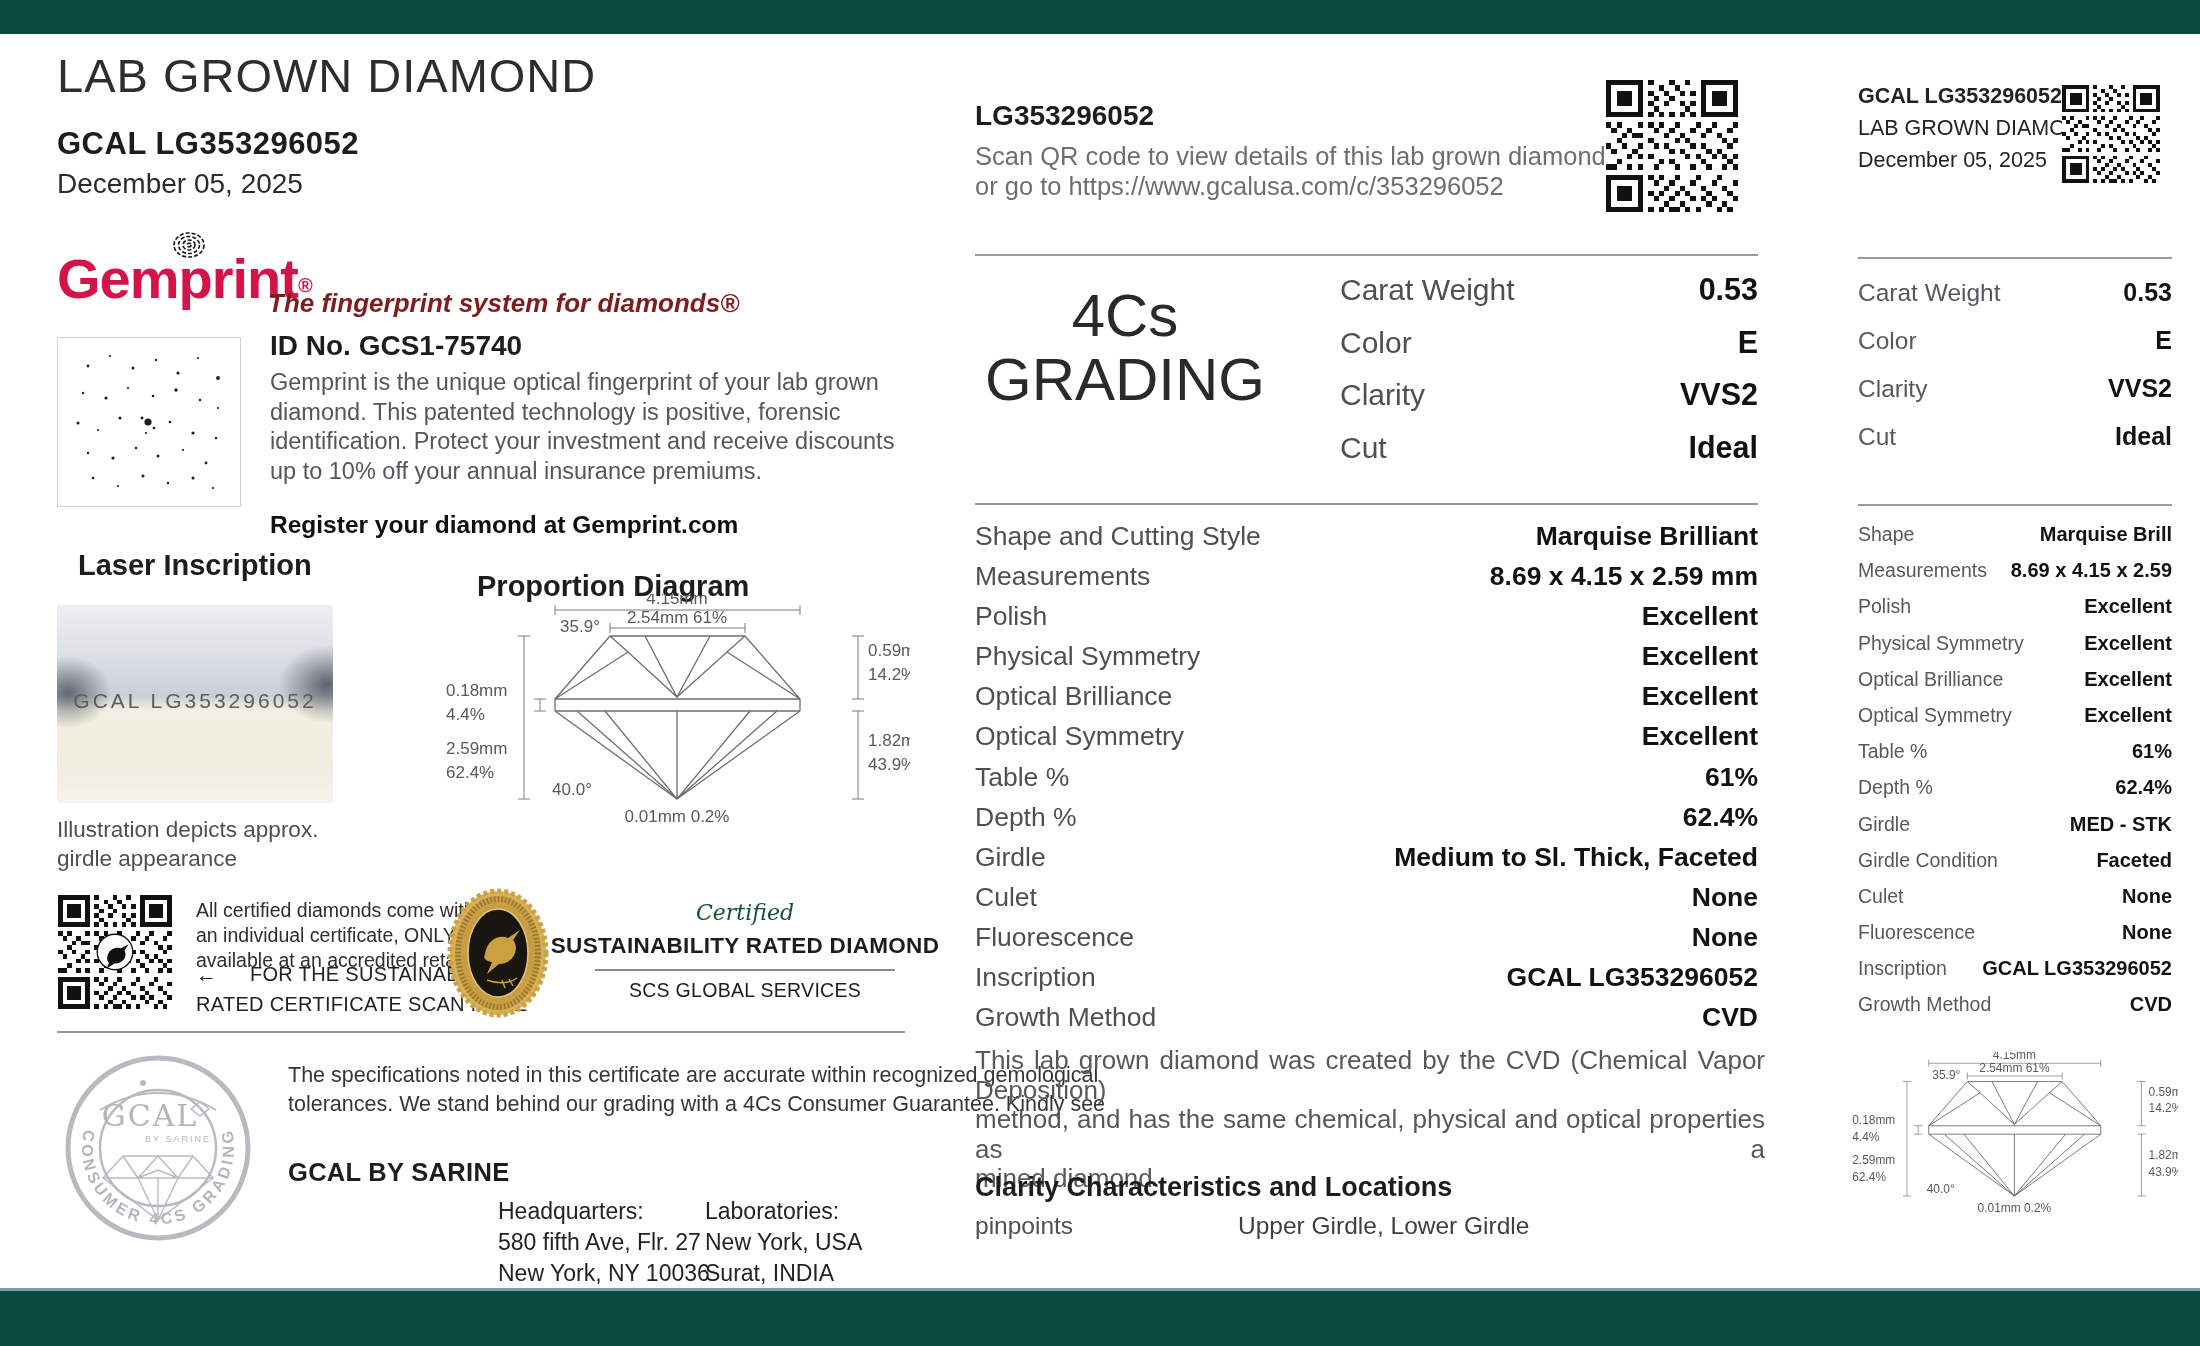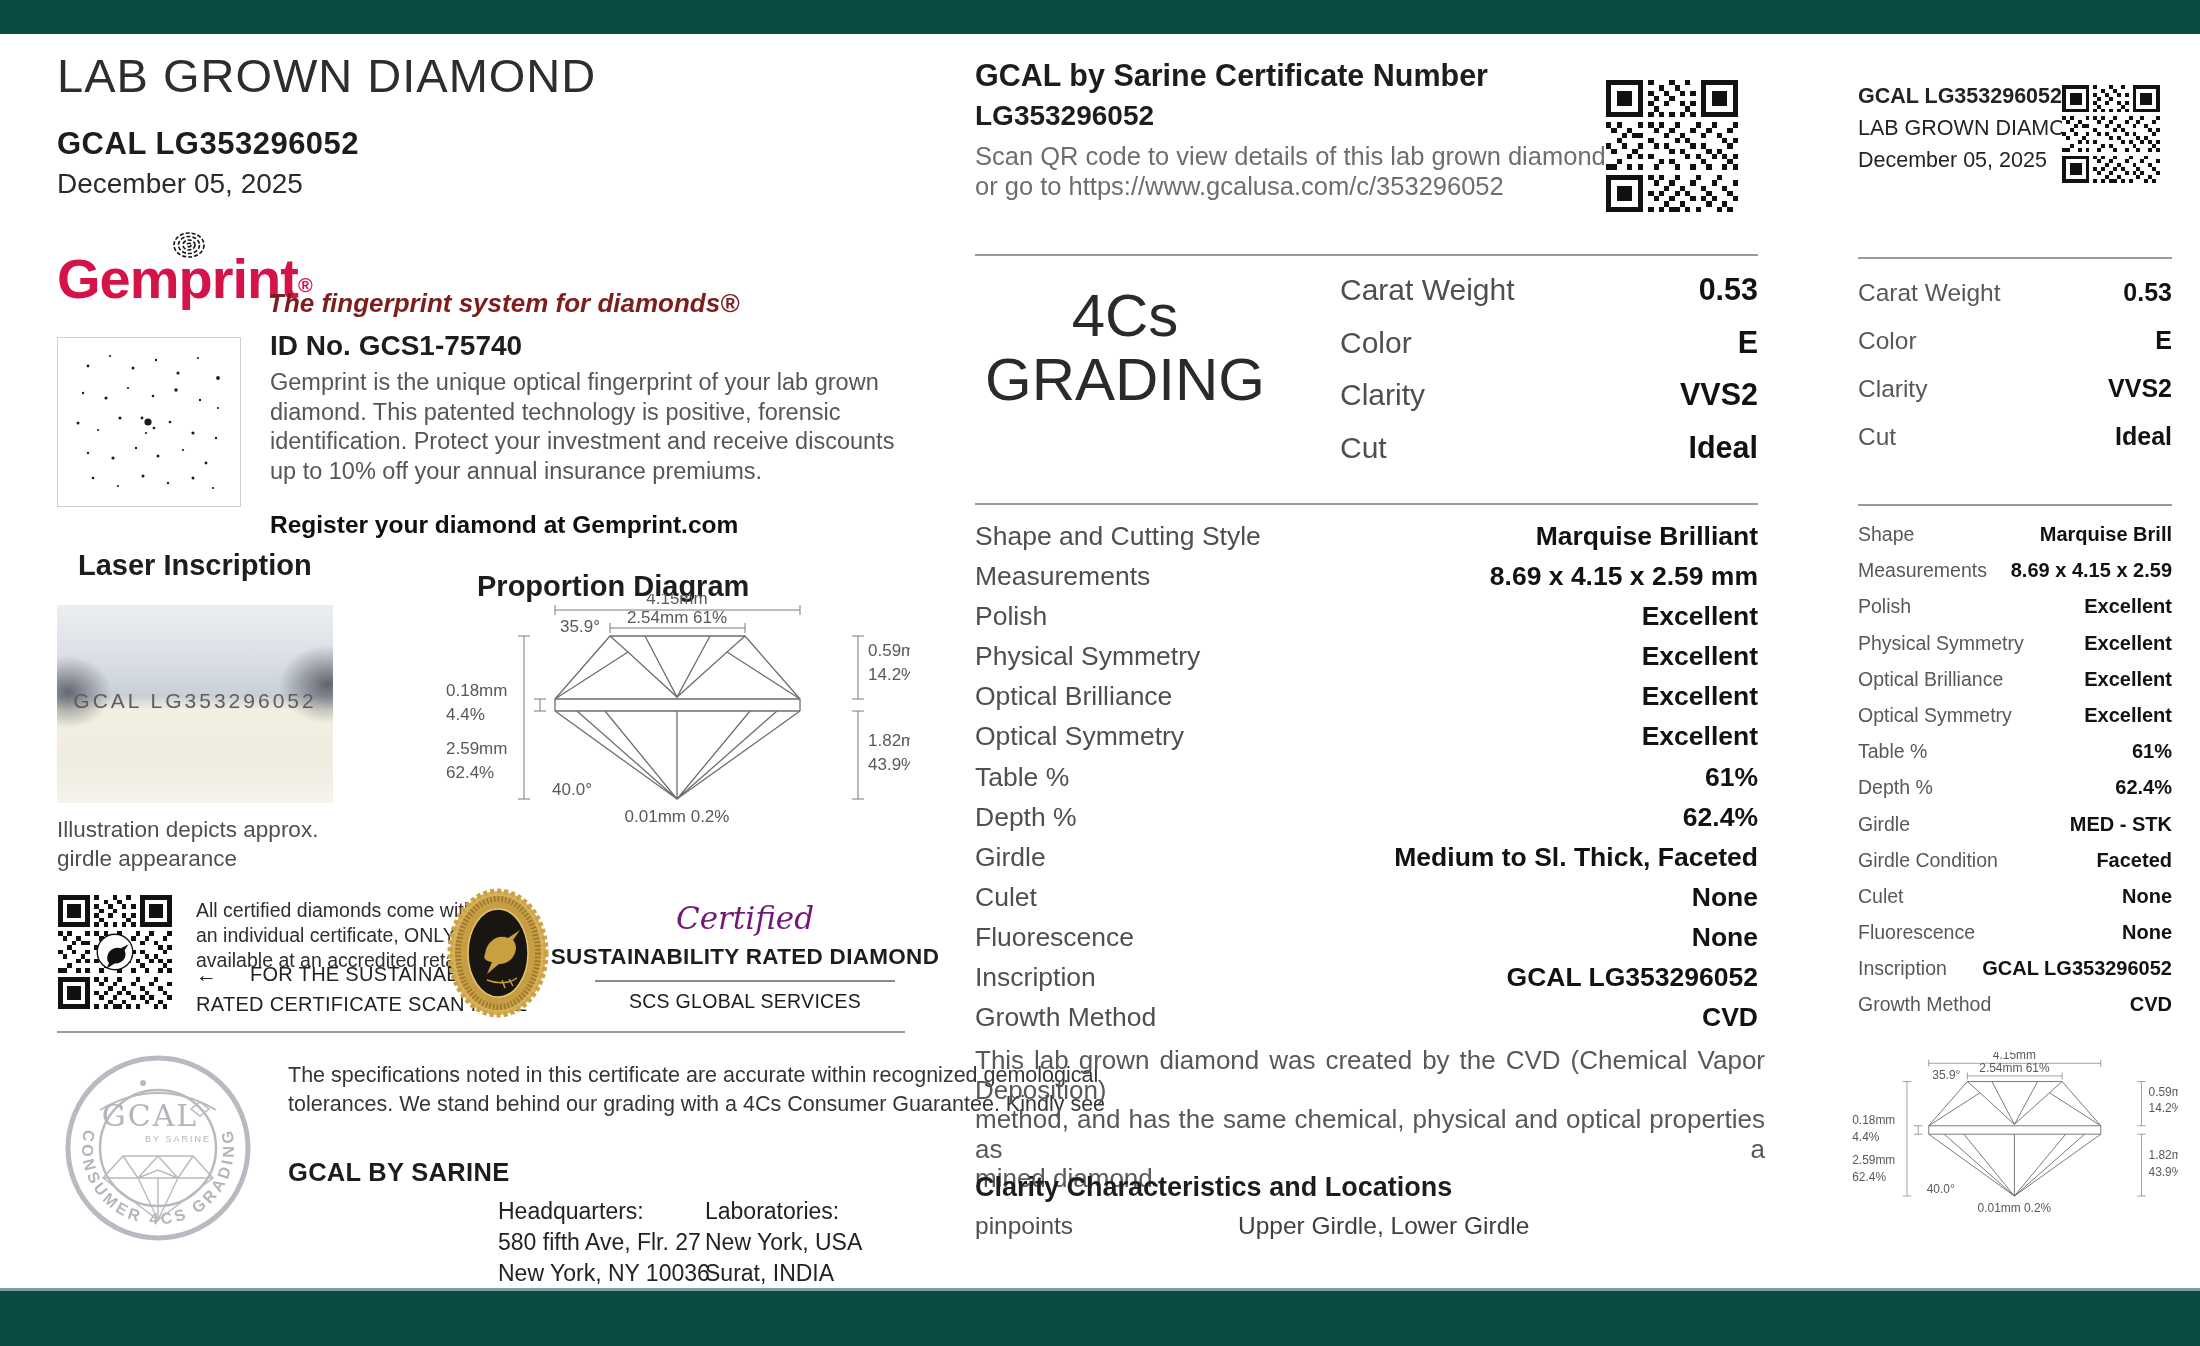--- a/index.html
+++ b/index.html
@@ -186,21 +186,21 @@
 
   <svg class="abs" style="left:447px;top:888px;" width="102" height="130" viewBox="0 0 102 130">
     <ellipse cx="51" cy="65" rx="48" ry="62" fill="#d9b05a" stroke="#caa143" stroke-width="5" stroke-dasharray="4 3"></ellipse>
     <ellipse cx="51" cy="65" rx="43" ry="57" fill="#c89e44"></ellipse>
     <ellipse cx="51" cy="65" rx="40" ry="54" fill="none" stroke="#6e5319" stroke-width="6" stroke-dasharray="1.5 2.2" opacity="0.55"></ellipse>
     <ellipse cx="51" cy="65" rx="30" ry="44" fill="#191611" stroke="#e4c676" stroke-width="1.5"></ellipse>
     <path fill="#c9a23f" d="M38 66 C40 52 52 46 61 50 L73 42 L66 52 C73 60 67 76 52 76 L40 86 L45 74 C38 73 36 70 38 66 Z"></path>
     <path fill="none" stroke="#c9a23f" stroke-width="1.5" d="M40 92 C50 96 62 96 70 90 M55 92 L58 100 M62 91 L66 98"></path>
   </svg>
   <div class="abs center" style="left:545px;top:900px;width:400px;">
-    <div style="font-family:'DejaVu Serif',serif;font-style:italic;font-size:31px;color:#701a75;">Certified</div>
+    <div style="font-family:'DejaVu Serif',serif;font-style:italic;font-size:22px;color:#14532d;">Certified</div>
     <div class="b" style="font-size:22.5px;letter-spacing:0.3px;margin-top:8px;">SUSTAINABILITY RATED DIAMOND</div>
     <div style="width:300px;height:2px;background:#8a8a8a;margin:10px auto 8px auto;"></div>
     <div style="font-size:19.5px;letter-spacing:0.3px;">SCS GLOBAL SERVICES</div>
   </div>
 
   <div class="abs divider" style="left:57px;top:1031px;width:848px;"></div>
 
   <svg class="abs" style="left:48px;top:1050px;" width="222" height="196" viewBox="0 0 222 196">
     <circle cx="110" cy="98" r="90" fill="none" stroke="#b7bac0" stroke-width="5"></circle>
     <circle cx="110" cy="98" r="58" fill="none" stroke="#b7bac0" stroke-width="2.5"></circle>
@@ -228,21 +228,20 @@
     <div>Headquarters:</div>
     <div>580 fifth Ave, Flr. 27</div>
     <div>New York, NY 10036</div>
   </div>
   <div class="abs" style="left:705px;top:1196px;font-size:23px;line-height:31px;color:#232323;">
     <div>Laboratories:</div>
     <div>New York, USA</div>
     <div>Surat, INDIA</div>
   </div>
 
-  <div class="abs b" style="left:975px;top:58px;font-size:30.5px;">GCAL by Sarine Certificate Number</div>
   <div class="abs b" style="left:975px;top:100px;font-size:28px;">LG353296052</div>
   <div class="abs gray-line" style="left:975px;top:142px;font-size:25.5px;line-height:29.5px;">
     <div>Scan QR code to view details of this lab grown diamond,</div>
     <div>or go to https://www.gcalusa.com/c/353296052</div>
   </div>
   <svg class="abs" style="left:1606px;top:80px;" width="132" height="132" viewBox="0 0 25 25">
     <use href="#qr-sym" xlink:href="#qr-sym"></use>
   </svg>
 
   <div class="abs divider" style="left:975px;top:254px;width:783px;height:1.5px;"></div>

